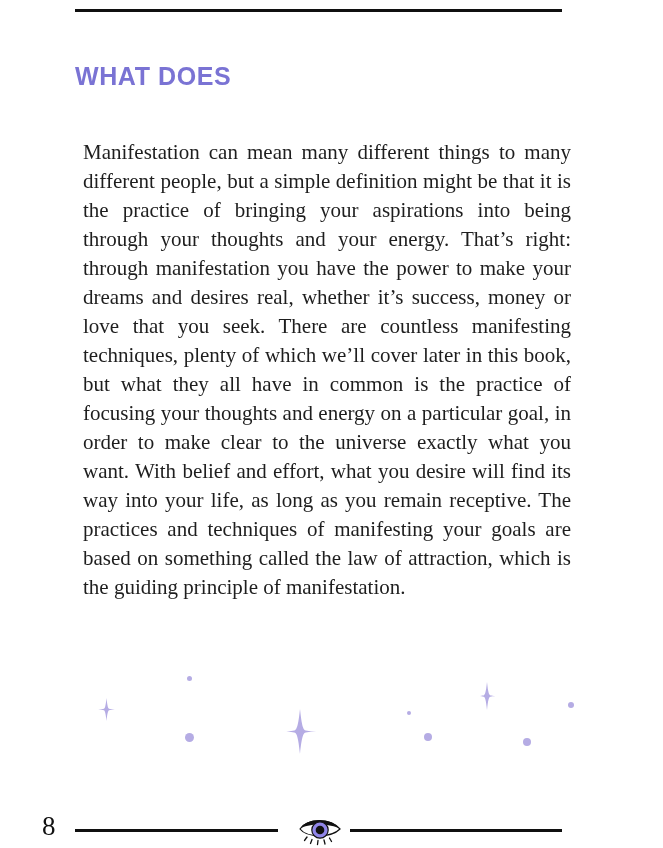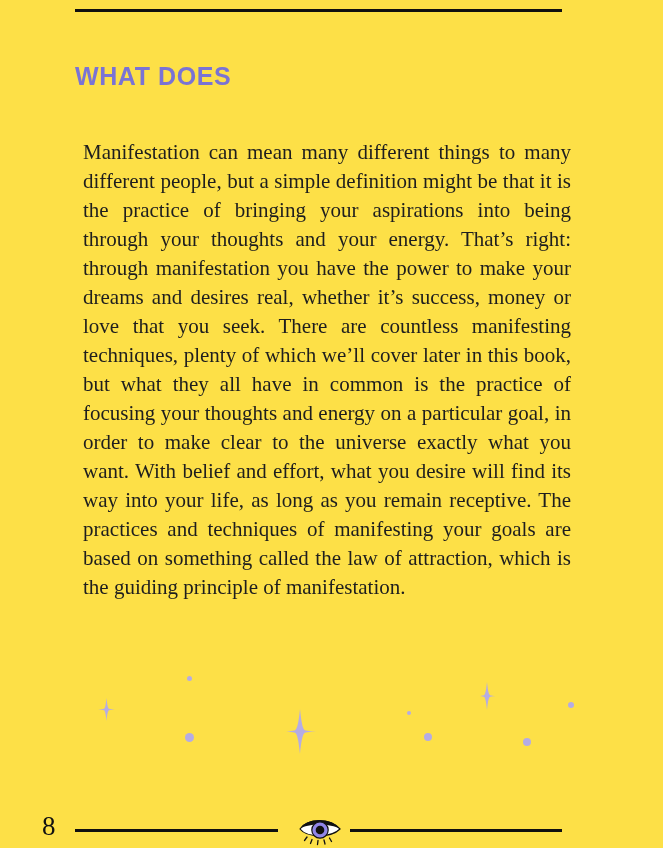--- a/index.html
+++ b/index.html
@@ -1,19 +1,19 @@
 <!DOCTYPE html>
 <html><head>
 <meta charset="utf-8">
 <style>
   html,body{margin:0;padding:0;background:#e9e9e9;}
   .page{
     position:relative;
     width:663px;height:848px;
-    background:#fde047;
+    background:#ffffff;
     overflow:hidden;
     font-family:"Liberation Serif", serif;
   }
   .top-rule{
     position:absolute;left:75px;top:9px;width:487px;height:3px;
     background:#101010;
   }
   .heading{
     position:absolute;left:75px;top:62px;width:500px;
     margin:0;

